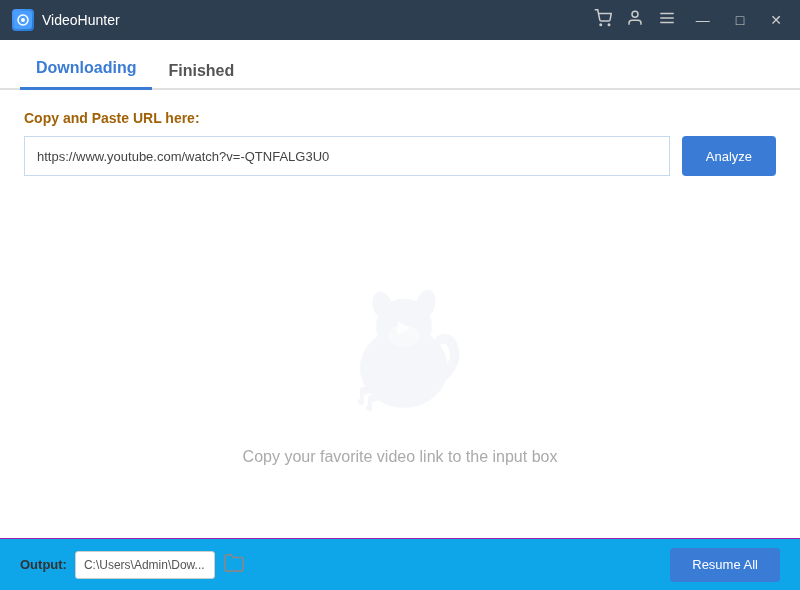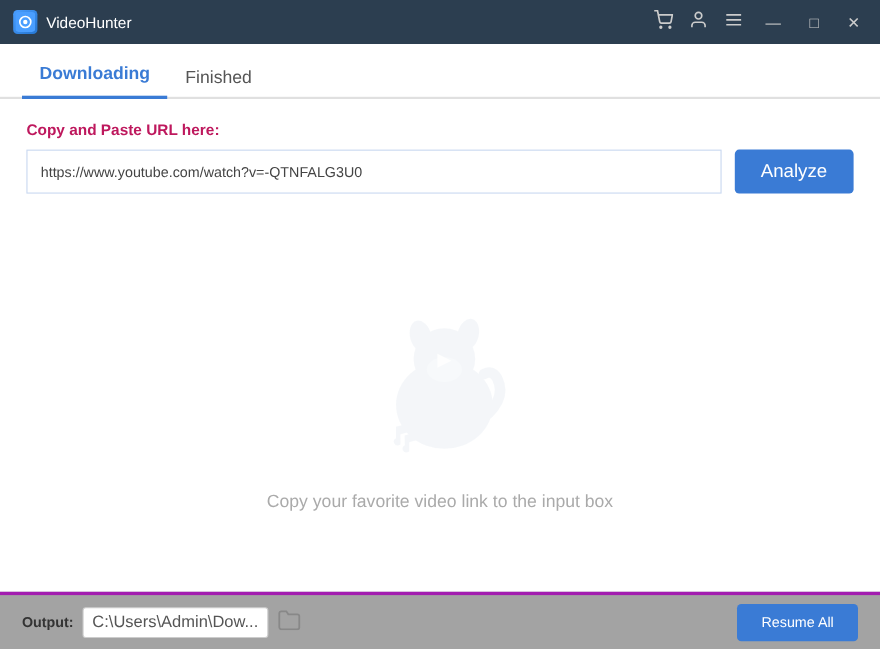--- a/index.html
+++ b/index.html
@@ -76,39 +76,39 @@
       border-bottom: 2px solid #e0e0e0;
       background: #fff;
       height: 50px;
       flex-shrink: 0;
     }
     .tab {
       padding: 10px 16px;
       font-size: 16px;
       cursor: pointer;
       color: #555;
-      font-weight: 400;
+      font-weight: 700;
       position: relative;
       top: 2px;
     }
     .tab.active {
       color: #3a7bd5;
       font-weight: 600;
       border-bottom: 3px solid #3a7bd5;
     }
 
     
     .url-section {
       padding: 20px 24px 16px;
       flex-shrink: 0;
     }
     .url-label {
       font-size: 14px;
       font-weight: 700;
-      color: #be185d;
+      color: #a16207;
       margin-bottom: 10px;
     }
     .url-input-row {
       display: flex;
       gap: 12px;
       align-items: center;
     }
     .url-input {
       flex: 1;
       height: 40px;
@@ -120,21 +120,21 @@
       outline: none;
       background: #fff;
     }
     .analyze-btn {
       height: 40px;
       padding: 0 24px;
       background: #3a7bd5;
       color: white;
       border: none;
       border-radius: 4px;
-      font-size: 17px;
+      font-size: 13px;
       font-weight: 500;
       cursor: pointer;
       white-space: nowrap;
     }
 
     
     .empty-state {
       flex: 1;
       display: flex;
       flex-direction: column;
@@ -149,22 +149,22 @@
     }
     .empty-text {
       font-size: 16px;
       color: #aaa;
       margin-top: 8px;
     }
 
     
     .footer {
       height: 52px;
-      background: #a3a3a3;
-      border-top: 3px solid #a21caf;
+      background: #0ea5e9;
+      border-top: 1px solid #a21caf;
       display: flex;
       align-items: center;
       justify-content: space-between;
       padding: 0 20px;
       flex-shrink: 0;
     }
     .output-section {
       display: flex;
       align-items: center;
       gap: 8px;
@@ -172,21 +172,21 @@
     .output-label {
       font-size: 13px;
       font-weight: 600;
       color: #333;
     }
     .output-path {
       height: 28px;
       border: 1px solid #ccc;
       border-radius: 3px;
       padding: 0 8px;
-      font-size: 15px;
+      font-size: 12px;
       color: #555;
       background: white;
       display: flex;
       align-items: center;
       min-width: 140px;
     }
     .folder-icon {
       color: #888;
       font-size: 18px;
       cursor: pointer;

